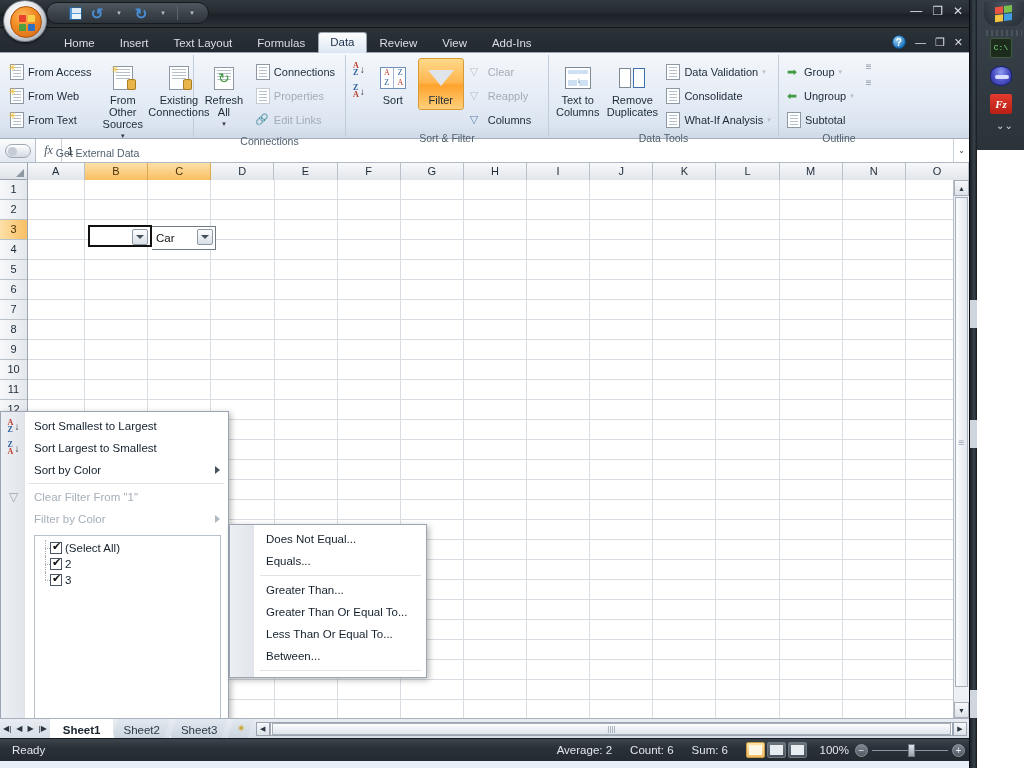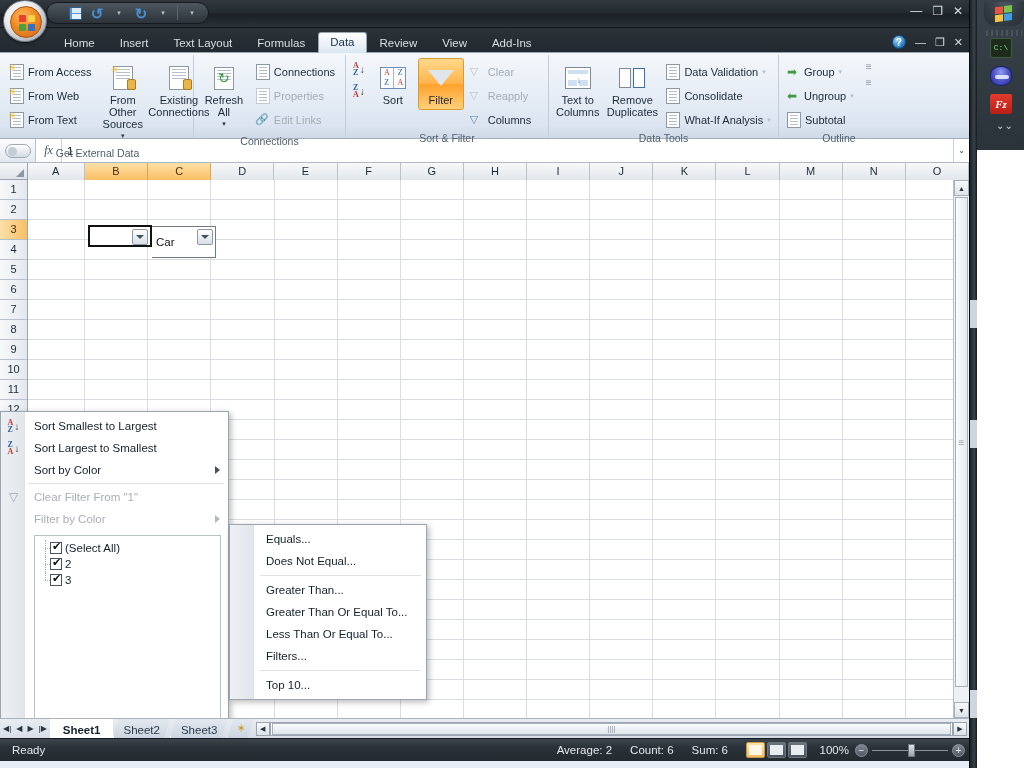--- a/index.html
+++ b/index.html
@@ -174,21 +174,21 @@
   .rowcell { height: 20px; line-height: 19px; text-align: center; font-size: 11px; color:#1e2a36;
      border-bottom: 1px solid #b8c0c9; background: linear-gradient(to right,#f7f8fa,#e4e8ed); }
   .rowcell.sel { background: linear-gradient(to right,#fde0a8,#f9bf63); color:#4a3107; }
   .cells { position: absolute; left: 28px; top: 17px; right: 0; bottom: 0; overflow: hidden; }
   .grow { display: flex; height: 20px; }
   .gcell { border-right: 1px solid #d8dde3; border-bottom: 1px solid #d8dde3; background: #fff; }
 
   
   .filterrow { position: absolute; left: 88px; top: 63px; display: flex; z-index: 6; }
   .fcell {
-    position: relative; height: 32px; background: #fff; display: flex; align-items: center;
+    position: relative; height: 24px; background: #fff; display: flex; align-items: center;
     padding-left: 4px; font-size: 11.5px; color:#111;
   }
   .fcell.active { border: 2px solid #111; height: 22px; top:-1px; }
   .fcell.plain { border: 1px solid #6f7a86; border-left: none; }
   .fbtn {
     position: absolute; right: 2px; top: 2px; width: 16px; height: 16px;
     background: linear-gradient(to bottom,#fdfdfe,#d9dfe6);
     border: 1px solid #8d98a5; border-radius: 2px; display:flex; align-items:center; justify-content:center;
     cursor: pointer;
   }
@@ -1183,29 +1183,28 @@
               <span class="chkbox"></span>
               <span class="chk-label">3</span>
             </div>
           </div>
         </div>
 
       </div>
 
       <div class="submenu">
         <div class="sm-gutter"></div>
+        <div class="sm-item">Does Not Equal...</div>
         <div class="sm-item">Equals...</div>
-        <div class="sm-item">Does Not Equal...</div>
         <div class="sm-sep"></div>
         <div class="sm-item">Greater Than...</div>
         <div class="sm-item">Greater Than Or Equal To...</div>
         <div class="sm-item">Less Than Or Equal To...</div>
-        <div class="sm-item">Filters...</div>
+        <div class="sm-item">Between...</div>
         <div class="sm-sep"></div>
-        <div class="sm-item">Top 10...</div>
 
       </div>
     </div>
 
     <div class="sheetbar">
       <div class="navbtns">
         <span>◀|</span>
         <span>◀</span>
         <span>▶</span>
         <span>|▶</span>

